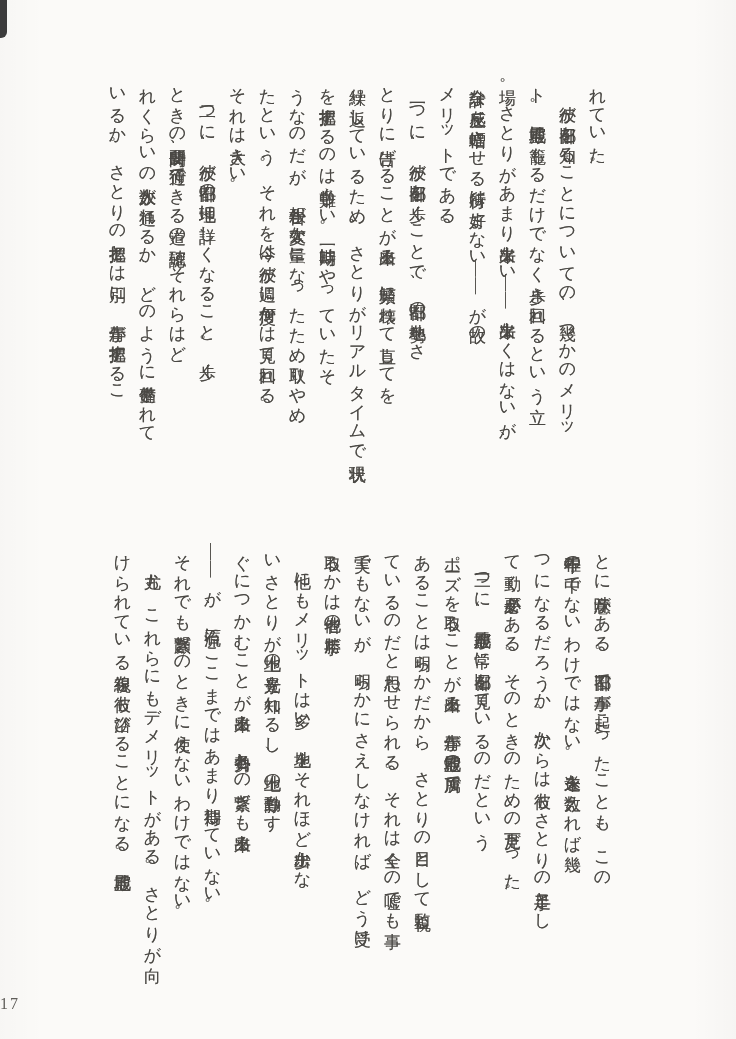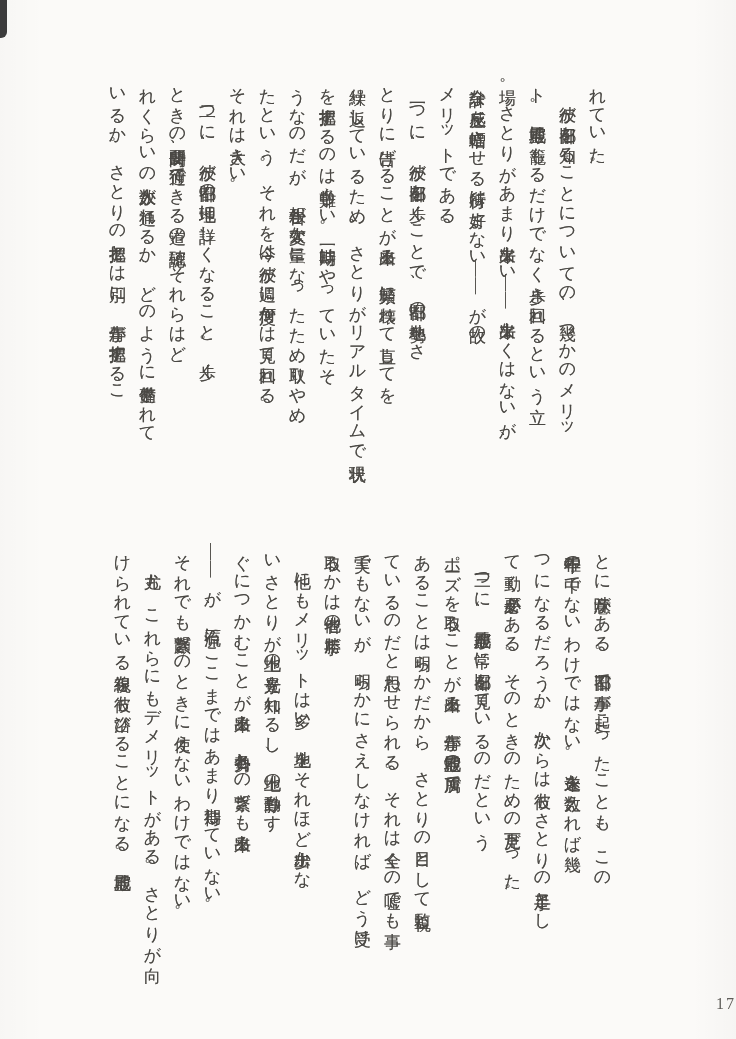--- a/index.html
+++ b/index.html
@@ -48,21 +48,21 @@
   }
   .tblock.lower {
     top: 543px;
     right: 119px;
   }
   .pagenum {
     position: absolute;
     top: 995px;
     left: 0;
     width: 100%;
-    text-align: right;
+    text-align: left;
     font-size: 16px;
     letter-spacing: 2px;
     color: #5f5d59;
   }
 </style>
 </head>
 <body>
 
 <div class="page">
   <div class="scan-artifact"></div>

